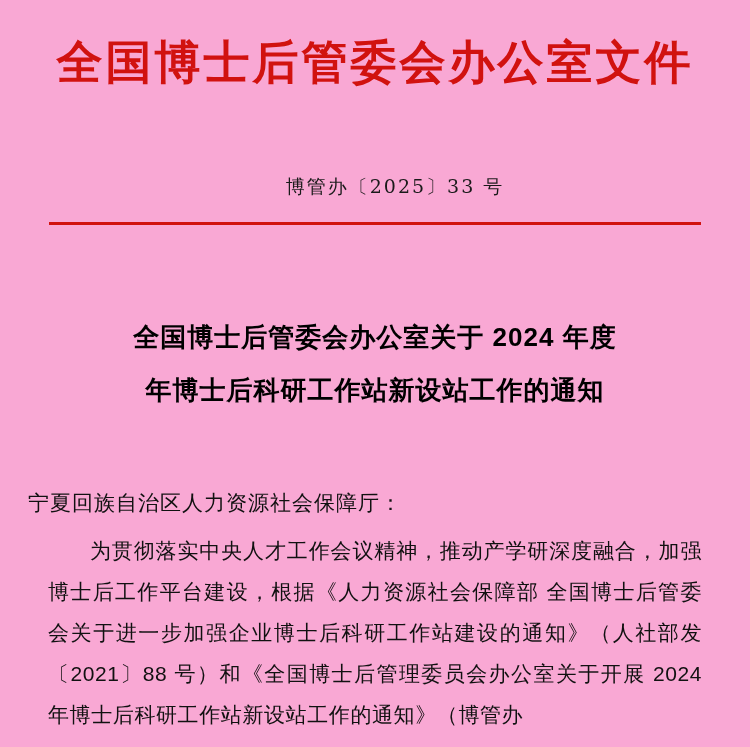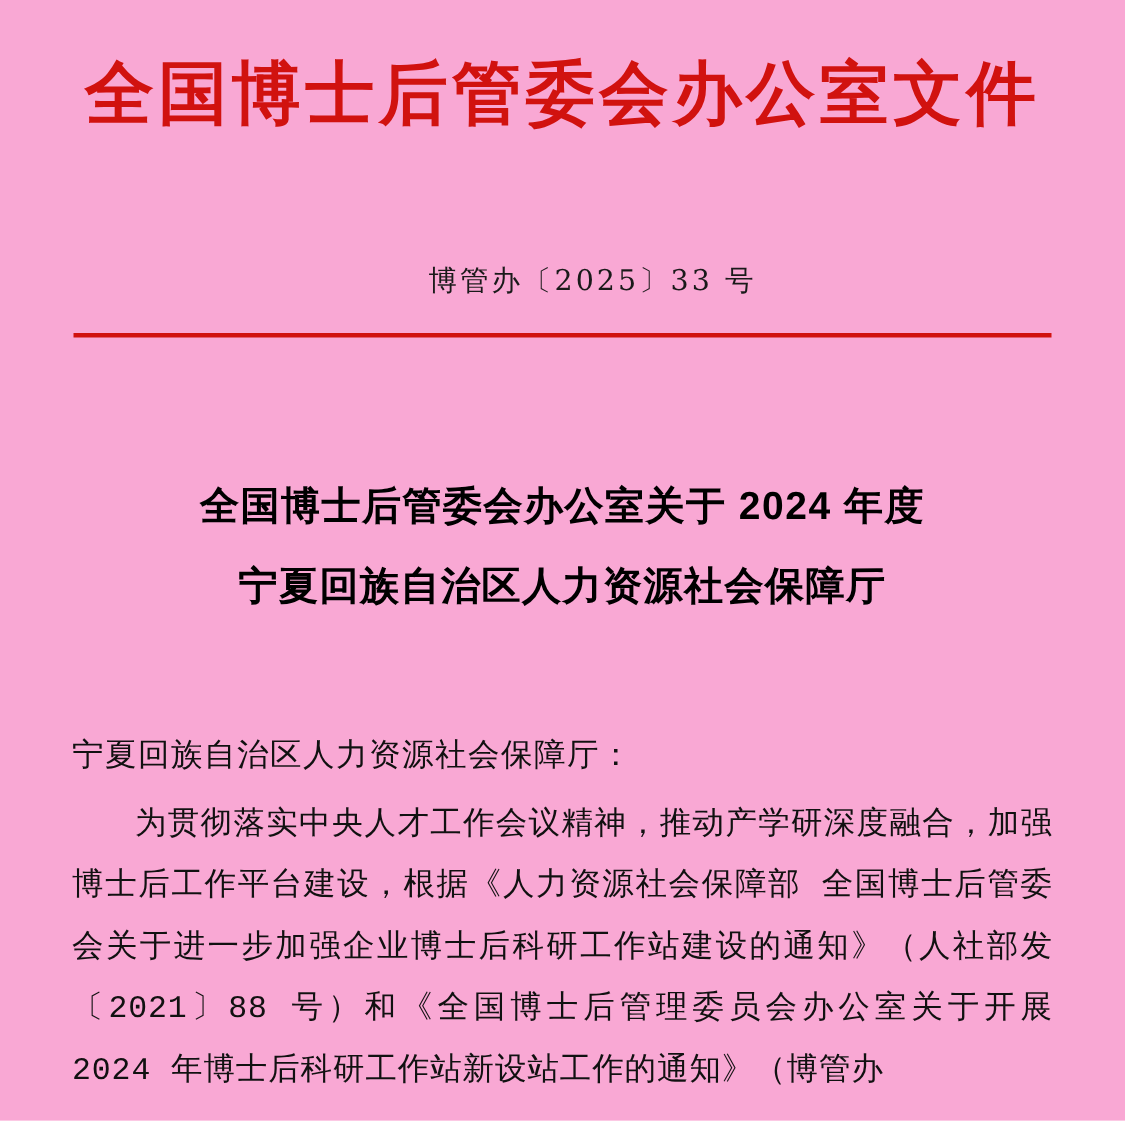--- a/index.html
+++ b/index.html
@@ -57,30 +57,30 @@
     color: #000000;
     line-height: 2.05;
     letter-spacing: 1px;
   }
   .doc-title .line {
     display: block;
     white-space: nowrap;
   }
   .recipient {
     margin-top: 72px;
-    padding-left: 48px;
+    padding-left: 28px;
     font-family: "DejaVu Serif", serif;
     font-size: 21px;
     color: #111111;
     letter-spacing: 1px;
   }
   .body-text {
     margin-top: 14px;
     padding: 0 48px;
-    font-family: Liberation Mono, monospace;
+    font-family: Liberation Sans, sans-serif;
     font-size: 21px;
     color: #111111;
     line-height: 1.95;
     letter-spacing: 0.6px;
     text-align: justify;
   }
   .body-text p {
     margin: 0;
   }
   .body-text p.indent {
@@ -95,21 +95,21 @@
   <div class="doc-header">
     <div class="doc-header-title">全国博士后管委会办公室文件</div>
   </div>
 
   <div class="doc-number">博管办〔2025〕33 号</div>
 
   <div class="red-rule"></div>
 
   <div class="doc-title">
     <span class="line">全国博士后管委会办公室关于 2024 年度</span>
-    <span class="line">宁夏回族自治区人力资源社会保障厅</span>
+    <span class="line">年博士后科研工作站新设站工作的通知</span>
   </div>
 
   <div class="recipient">宁夏回族自治区人力资源社会保障厅：</div>
 
   <div class="body-text">
     <p class="indent">为贯彻落实中央人才工作会议精神，推动产学研深度融合，加强博士后工作平台建设，根据《人力资源社会保障部 全国博士后管委会关于进一步加强企业博士后科研工作站建设的通知》（人社部发〔2021〕88 号）和《全国博士后管理委员会办公室关于开展 2024 年博士后科研工作站新设站工作的通知》（博管办</p>
   </div>
 
 </div>
 

